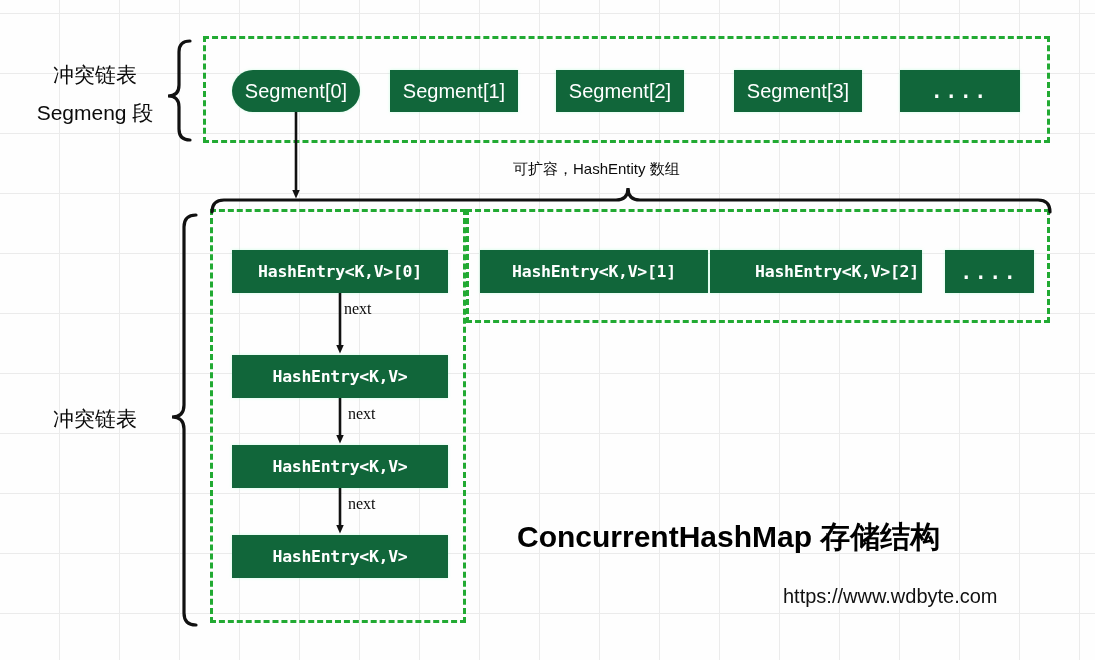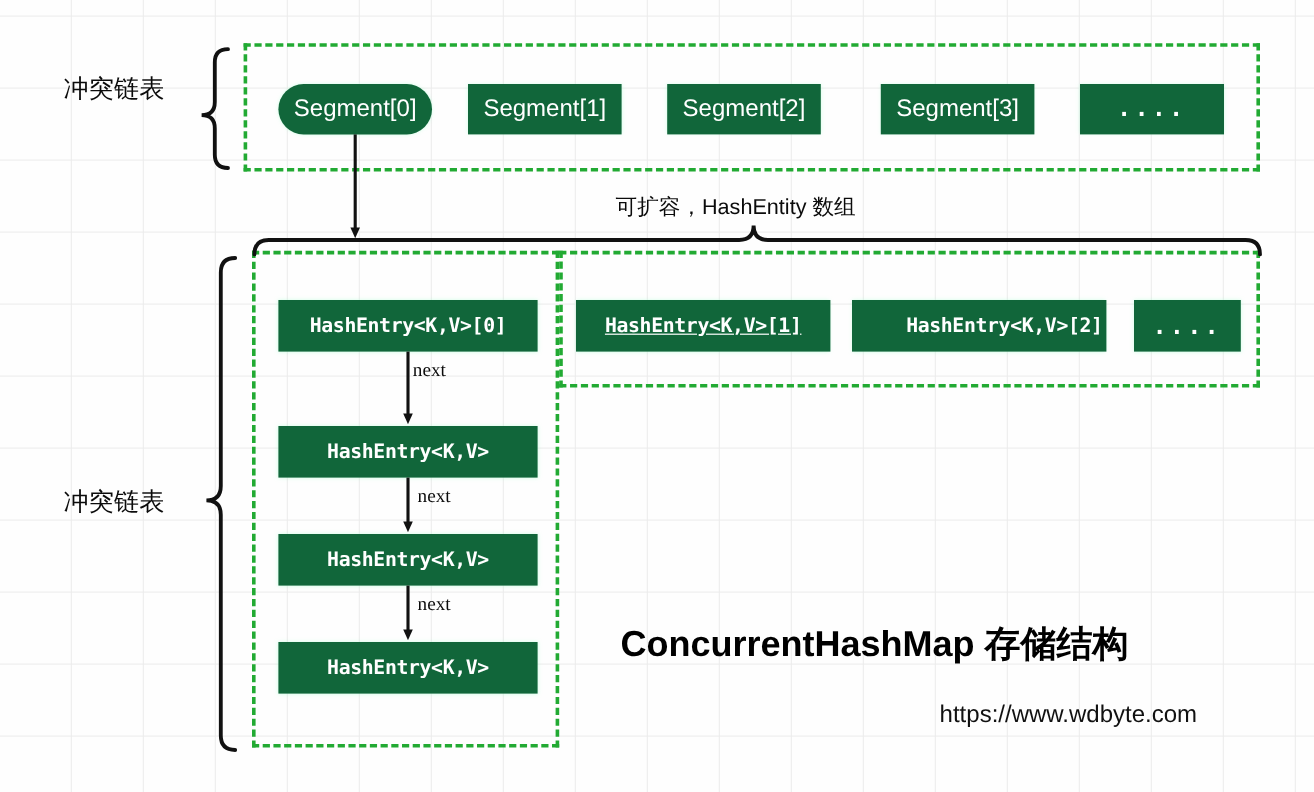--- a/index.html
+++ b/index.html
@@ -68,21 +68,21 @@
     white-space: nowrap;
   }
   .label.cn-left {
     font-family: "Liberation Sans", sans-serif;
     font-size: 21px;
     line-height: 38px;
     text-align: center;
   }
   .label.mid {
     font-family: "Liberation Sans", sans-serif;
-    font-size: 18px;
+    font-size: 15px;
   }
   .label.next {
     font-family: Liberation Serif, serif;
     font-size: 16px;
   }
   .label.title {
     font-family: "Liberation Sans", sans-serif;
     font-size: 30px;
     font-weight: 700;
     color: #000;
@@ -108,36 +108,37 @@
 <div id="canvas">
 
   <div class="dashed-box" style="left:203px; top:36px; width:847px; height:107px;"></div>
 
   <div class="dashed-box" style="left:466px; top:209px; width:584px; height:114px;"></div>
 
   <div class="dashed-box" style="left:210px; top:209px; width:256px; height:414px;"></div>
 
   <div class="label cn-left" style="left:20px; top:56px; width:150px;">
     <div>冲突链表</div>
+    <div>Segmeng 段</div>
   </div>
 
   <div class="label cn-left" style="left:20px; top:400px; width:150px;">
     <div>冲突链表</div>
   </div>
 
   <div class="label mid" style="left:513px; top:160px;">可扩容，HashEntity 数组</div>
 
   <div class="node seg" style="left:232px; top:70px; width:128px; height:42px;border-radius:21px;">Segment[0]</div>
   <div class="node seg" style="left:390px; top:70px; width:128px; height:42px;text-align:right;">Segment[1]</div>
   <div class="node seg" style="left:556px; top:70px; width:128px; height:42px;">Segment[2]</div>
   <div class="node seg" style="left:734px; top:70px; width:128px; height:42px;">Segment[3]</div>
   <div class="node dots" style="left:900px; top:70px; width:120px; height:42px;">....</div>
 
   <div class="node entry" style="left:232px; top:250px; width:216px; height:43px;">HashEntry&lt;K,V&gt;[0]</div>
-  <div class="node entry" style="left:480px; top:250px; width:212px; height:43px;text-decoration:underline;">HashEntry&lt;K,V&gt;[1]</div>
+  <div class="node entry" style="left:480px; top:250px; width:228px; height:43px;">HashEntry&lt;K,V&gt;[1]</div>
   <div class="node entry" style="left:710px; top:250px; width:212px; height:43px;padding-left:42px;">HashEntry&lt;K,V&gt;[2]</div>
   <div class="node dots" style="left:945px; top:250px; width:89px; height:43px;">....</div>
 
   <div class="node entry" style="left:232px; top:355px; width:216px; height:43px;">HashEntry&lt;K,V&gt;</div>
   <div class="node entry" style="left:232px; top:445px; width:216px; height:43px;">HashEntry&lt;K,V&gt;</div>
   <div class="node entry" style="left:232px; top:535px; width:216px; height:43px;">HashEntry&lt;K,V&gt;</div>
 
   <div class="label next" style="left:344px; top:300px;">next</div>
   <div class="label next" style="left:348px; top:405px;">next</div>
   <div class="label next" style="left:348px; top:495px;">next</div>

